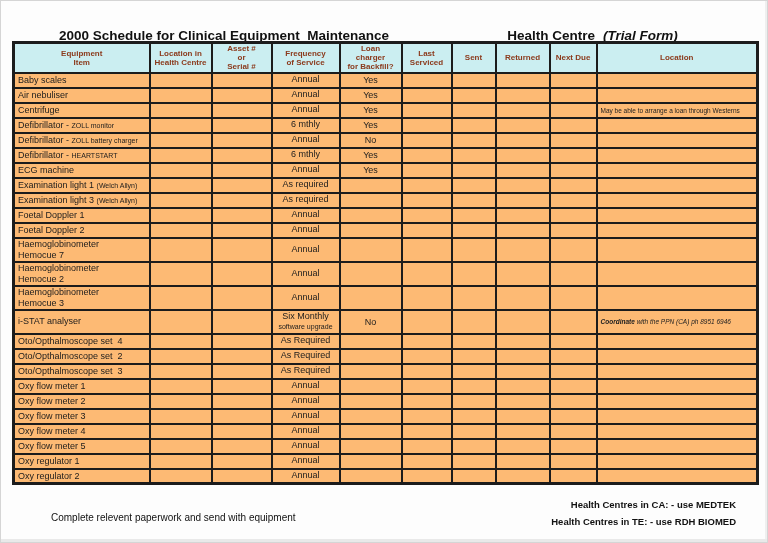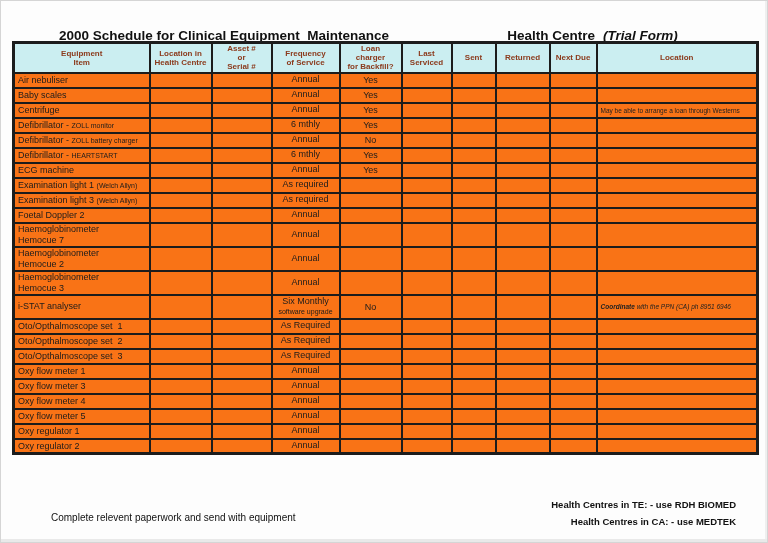--- a/index.html
+++ b/index.html
@@ -16,21 +16,21 @@
     position: absolute; top: 12px; left: 43px;
     font-size: 13.5px; font-weight: bold; color: #111;
     white-space: pre;
   }
   .title .blank { letter-spacing: 1px; margin: 0 8px; }
   .title .trial { font-style: italic; margin-left: 8px; text-align: center; }
   table.sched {
     position: absolute; left: 11px; top: 40px;
     width: 744px;
     border-collapse: collapse; table-layout: fixed;
-    background: #f97316;
+    background: #fdba74;
     border: 3px solid #1c1c1c;
   }
   table.sched th, table.sched td {
     border: 2px solid #1c1c1c;
     overflow: hidden;
     vertical-align: middle;
   }
   table.sched th {
     background: #cbeef1;
     color: #8b3a1c;
@@ -97,44 +97,44 @@
           <th>Last
 Serviced</th>
           <th>Sent</th>
           <th>Returned</th>
           <th>Next Due</th>
           <th>Location</th>
         </tr>
     </thead>
     <tbody>
         <tr class="single">
+          <td class="item"><span>Baby scales</span></td>
+          <td class="blank"></td>
+          <td class="blank"></td>
+          <td class="freq"><span>Annual</span></td>
+          <td class="loan">Yes</td>
+          <td class="blank"></td>
+          <td class="blank"></td>
+          <td class="blank"></td>
+          <td class="blank"></td>
+          <td class="comment"></td>
+        </tr>
+        <tr class="single">
           <td class="item"><span>Air nebuliser</span></td>
           <td class="blank"></td>
           <td class="blank"></td>
           <td class="freq"><span>Annual</span></td>
           <td class="loan">Yes</td>
           <td class="blank"></td>
           <td class="blank"></td>
           <td class="blank"></td>
           <td class="blank"></td>
           <td class="comment"></td>
         </tr>
         <tr class="single">
-          <td class="item"><span>Baby scales</span></td>
-          <td class="blank"></td>
-          <td class="blank"></td>
-          <td class="freq"><span>Annual</span></td>
-          <td class="loan">Yes</td>
-          <td class="blank"></td>
-          <td class="blank"></td>
-          <td class="blank"></td>
-          <td class="blank"></td>
-          <td class="comment"></td>
-        </tr>
-        <tr class="single">
           <td class="item"><span>Centrifuge</span></td>
           <td class="blank"></td>
           <td class="blank"></td>
           <td class="freq"><span>Annual</span></td>
           <td class="loan">Yes</td>
           <td class="blank"></td>
           <td class="blank"></td>
           <td class="blank"></td>
           <td class="blank"></td>
           <td class="comment"><span>May be able to arrange a loan through Westerns</span></td>
@@ -197,20 +197,32 @@
           <td class="blank"></td>
           <td class="blank"></td>
           <td class="blank"></td>
           <td class="comment"></td>
         </tr>
         <tr class="single">
           <td class="item"><span>Examination light 3</span> <span class="small">(Welch Allyn)</span></td>
           <td class="blank"></td>
           <td class="blank"></td>
           <td class="freq"><span>As required</span></td>
+          <td class="loan"></td>
+          <td class="blank"></td>
+          <td class="blank"></td>
+          <td class="blank"></td>
+          <td class="blank"></td>
+          <td class="comment"></td>
+        </tr>
+        <tr class="single">
+          <td class="item"><span>Foetal Doppler 1</span></td>
+          <td class="blank"></td>
+          <td class="blank"></td>
+          <td class="freq"><span>Annual</span></td>
           <td class="loan"></td>
           <td class="blank"></td>
           <td class="blank"></td>
           <td class="blank"></td>
           <td class="blank"></td>
           <td class="comment"></td>
         </tr>
         <tr class="single">
           <td class="item"><span>Foetal Doppler 2</span></td>
           <td class="blank"></td>
@@ -265,21 +277,21 @@
           <td class="blank"></td>
           <td class="freq"><span>Six Monthly</span><br><span class="small">software upgrade</span></td>
           <td class="loan">No</td>
           <td class="blank"></td>
           <td class="blank"></td>
           <td class="blank"></td>
           <td class="blank"></td>
           <td class="comment"><span class="bold-italic">Coordinate</span> <span class="italic">with the PPN (CA) ph 8951 6946</span></td>
         </tr>
         <tr class="single">
-          <td class="item"><span>Oto/Opthalmoscope set  1</span></td>
+          <td class="item"><span>Oto/Opthalmoscope set  4</span></td>
           <td class="blank"></td>
           <td class="blank"></td>
           <td class="freq"><span>As Required</span></td>
           <td class="loan"></td>
           <td class="blank"></td>
           <td class="blank"></td>
           <td class="blank"></td>
           <td class="blank"></td>
           <td class="comment"></td>
         </tr>
@@ -302,20 +314,32 @@
           <td class="freq"><span>As Required</span></td>
           <td class="loan"></td>
           <td class="blank"></td>
           <td class="blank"></td>
           <td class="blank"></td>
           <td class="blank"></td>
           <td class="comment"></td>
         </tr>
         <tr class="single">
           <td class="item"><span>Oxy flow meter 1</span></td>
+          <td class="blank"></td>
+          <td class="blank"></td>
+          <td class="freq"><span>Annual</span></td>
+          <td class="loan"></td>
+          <td class="blank"></td>
+          <td class="blank"></td>
+          <td class="blank"></td>
+          <td class="blank"></td>
+          <td class="comment"></td>
+        </tr>
+        <tr class="single">
+          <td class="item"><span>Oxy flow meter 2</span></td>
           <td class="blank"></td>
           <td class="blank"></td>
           <td class="freq"><span>Annual</span></td>
           <td class="loan"></td>
           <td class="blank"></td>
           <td class="blank"></td>
           <td class="blank"></td>
           <td class="blank"></td>
           <td class="comment"></td>
         </tr>
@@ -377,16 +401,16 @@
           <td class="blank"></td>
           <td class="blank"></td>
           <td class="blank"></td>
           <td class="comment"></td>
         </tr>
       </tbody>
   </table>
 
   <div class="footer-left">Complete relevent paperwork and send with equipment</div>
   <div class="footer-right">
+    <div>Health Centres in CA: - use MEDTEK</div>
     <div>Health Centres in TE: - use RDH BIOMED</div>
-    <div>Health Centres in CA: - use MEDTEK</div>
   </div>
 </div>
 
 </body></html>

